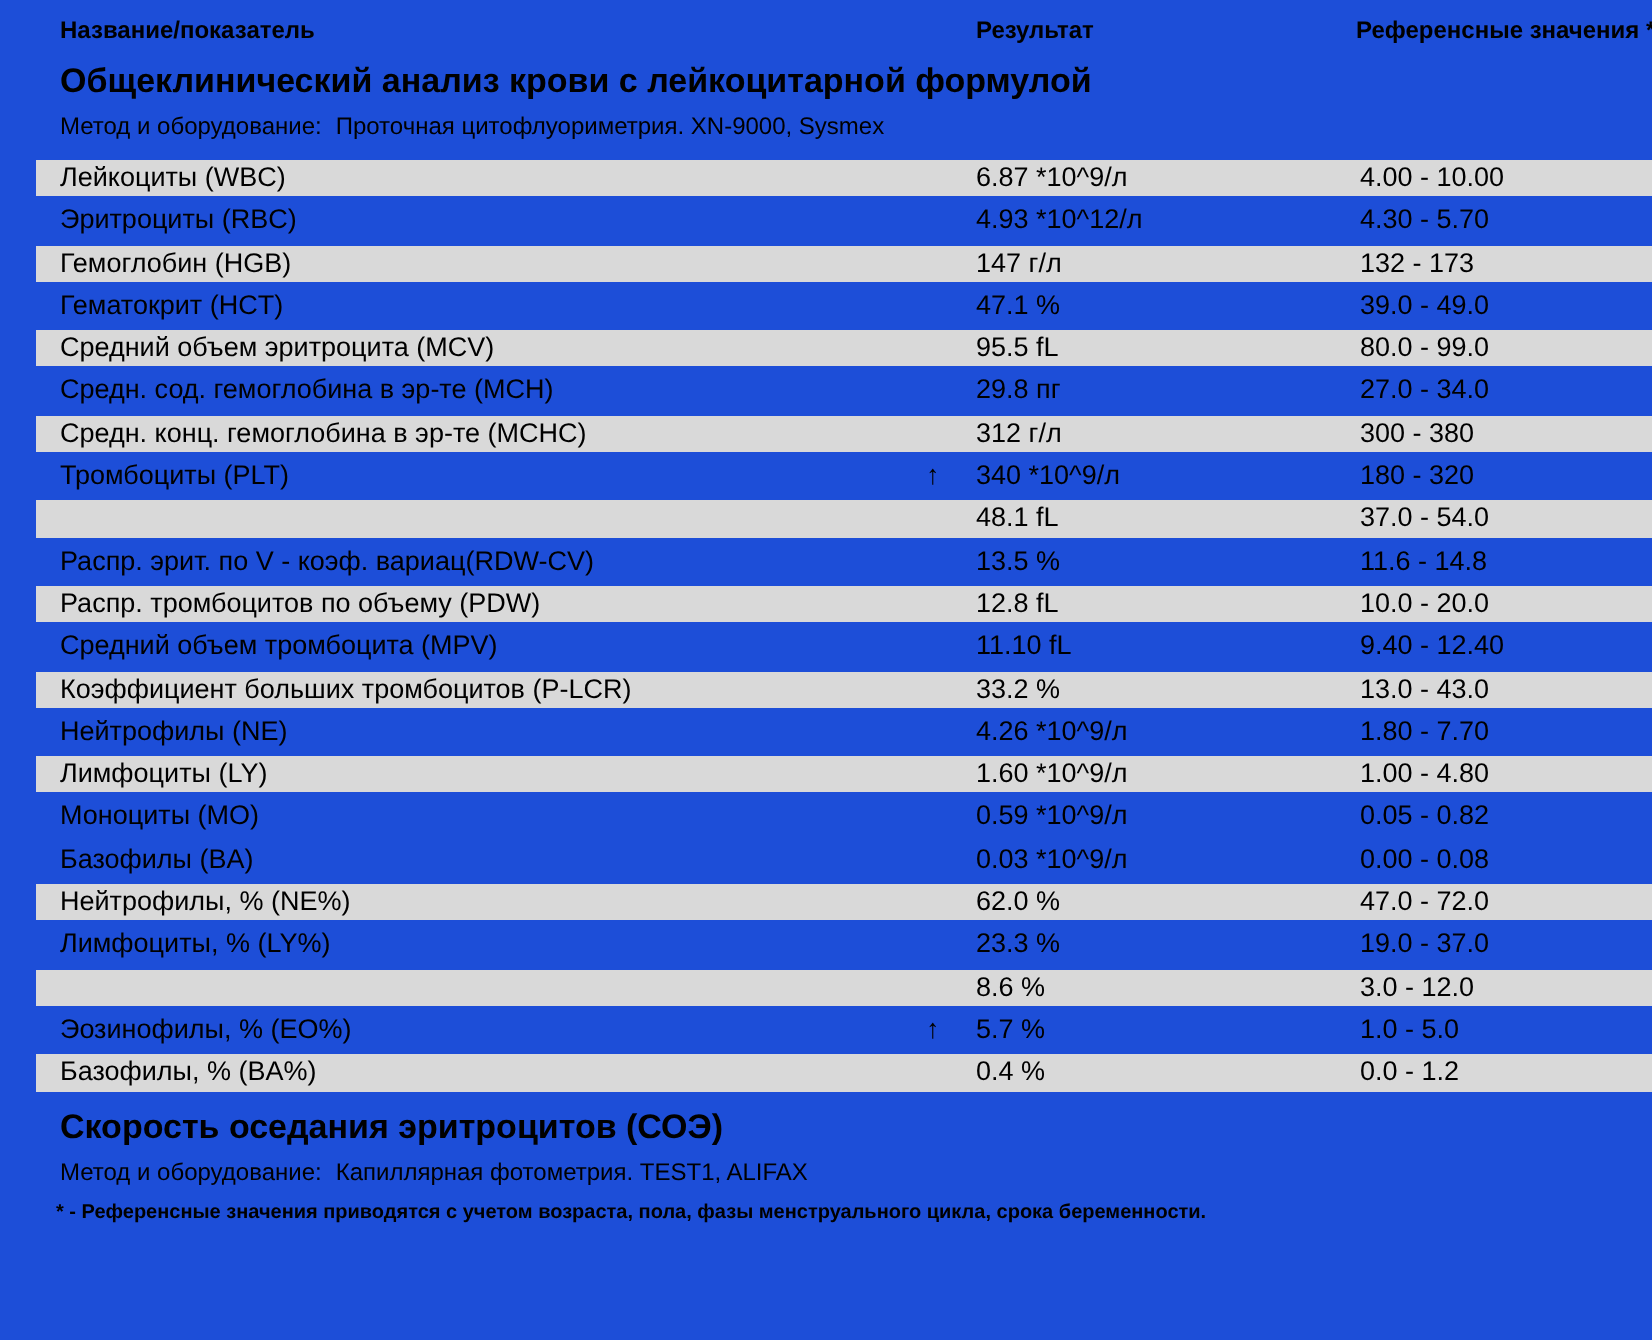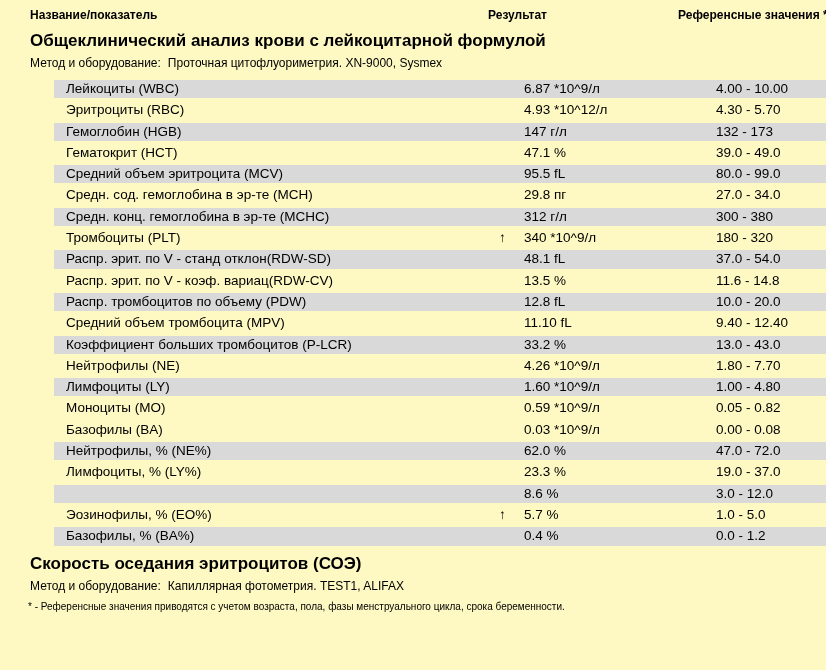--- a/index.html
+++ b/index.html
@@ -4,21 +4,21 @@
 <style>
   html, body {
     margin: 0;
     padding: 0;
     background: #ffffff;
   }
   .page {
     position: relative;
     width: 826px;
     height: 670px;
-    background: #fef9c3;
+    background: #1d4ed8;
     font-family: "Liberation Sans", sans-serif;
     color: #000000;
     overflow: hidden;
   }
   .table-header {
     position: relative;
     height: 14px;
     padding-top: 8px;
     font-size: 12px;
     font-weight: bold;
@@ -38,21 +38,21 @@
   .section:nth-of-type(2) .section-title { margin-top: 6px; }
 
   .method-line {
     margin: 7px 0 0 30px;
     font-size: 12px;
     line-height: 13px;
     white-space: nowrap;
   }
   .method-value { margin-left: 7px; }
 
-  .rows { margin-top: 9px; padding-left: 36px; }
+  .rows { margin-top: 9px; }
   .row {
     position: relative;
     height: 21.3px;
   }
   .row.striped::before {
     content: "";
     position: absolute;
     left: 18px;
     right: 0;
     top: 1px;
@@ -67,21 +67,21 @@
     white-space: nowrap;
   }
   .c-name   { left: 30px; }
   .c-flag   { left: 463px; width: 22px; font-weight: bold; }
   .c-result { left: 488px; }
   .c-ref    { left: 680px; }
 
   .footnote {
     margin: 8px 0 0 28px;
     font-size: 10px;
-    font-weight: normal;
+    font-weight: bold;
     white-space: nowrap;
   }
 </style>
 </head>
 <body>
 
 <div class="page">
 
   <div class="table-header">
     <span class="col col-name">Название/показатель</span>
@@ -146,21 +146,20 @@
   </div>
 
   <div class="row">
     <span class="cell c-name">Тромбоциты (PLT)</span>
     <span class="cell c-flag">↑</span>
     <span class="cell c-result">340 *10^9/л</span>
     <span class="cell c-ref">180 - 320</span>
   </div>
 
   <div class="row striped">
-    <span class="cell c-name">Распр. эрит. по V - станд отклон(RDW-SD)</span>
     <span class="cell c-flag"></span>
     <span class="cell c-result">48.1 fL</span>
     <span class="cell c-ref">37.0 - 54.0</span>
   </div>
 
   <div class="row">
     <span class="cell c-name">Распр. эрит. по V - коэф. вариац(RDW-CV)</span>
     <span class="cell c-flag"></span>
     <span class="cell c-result">13.5 %</span>
     <span class="cell c-ref">11.6 - 14.8</span>

